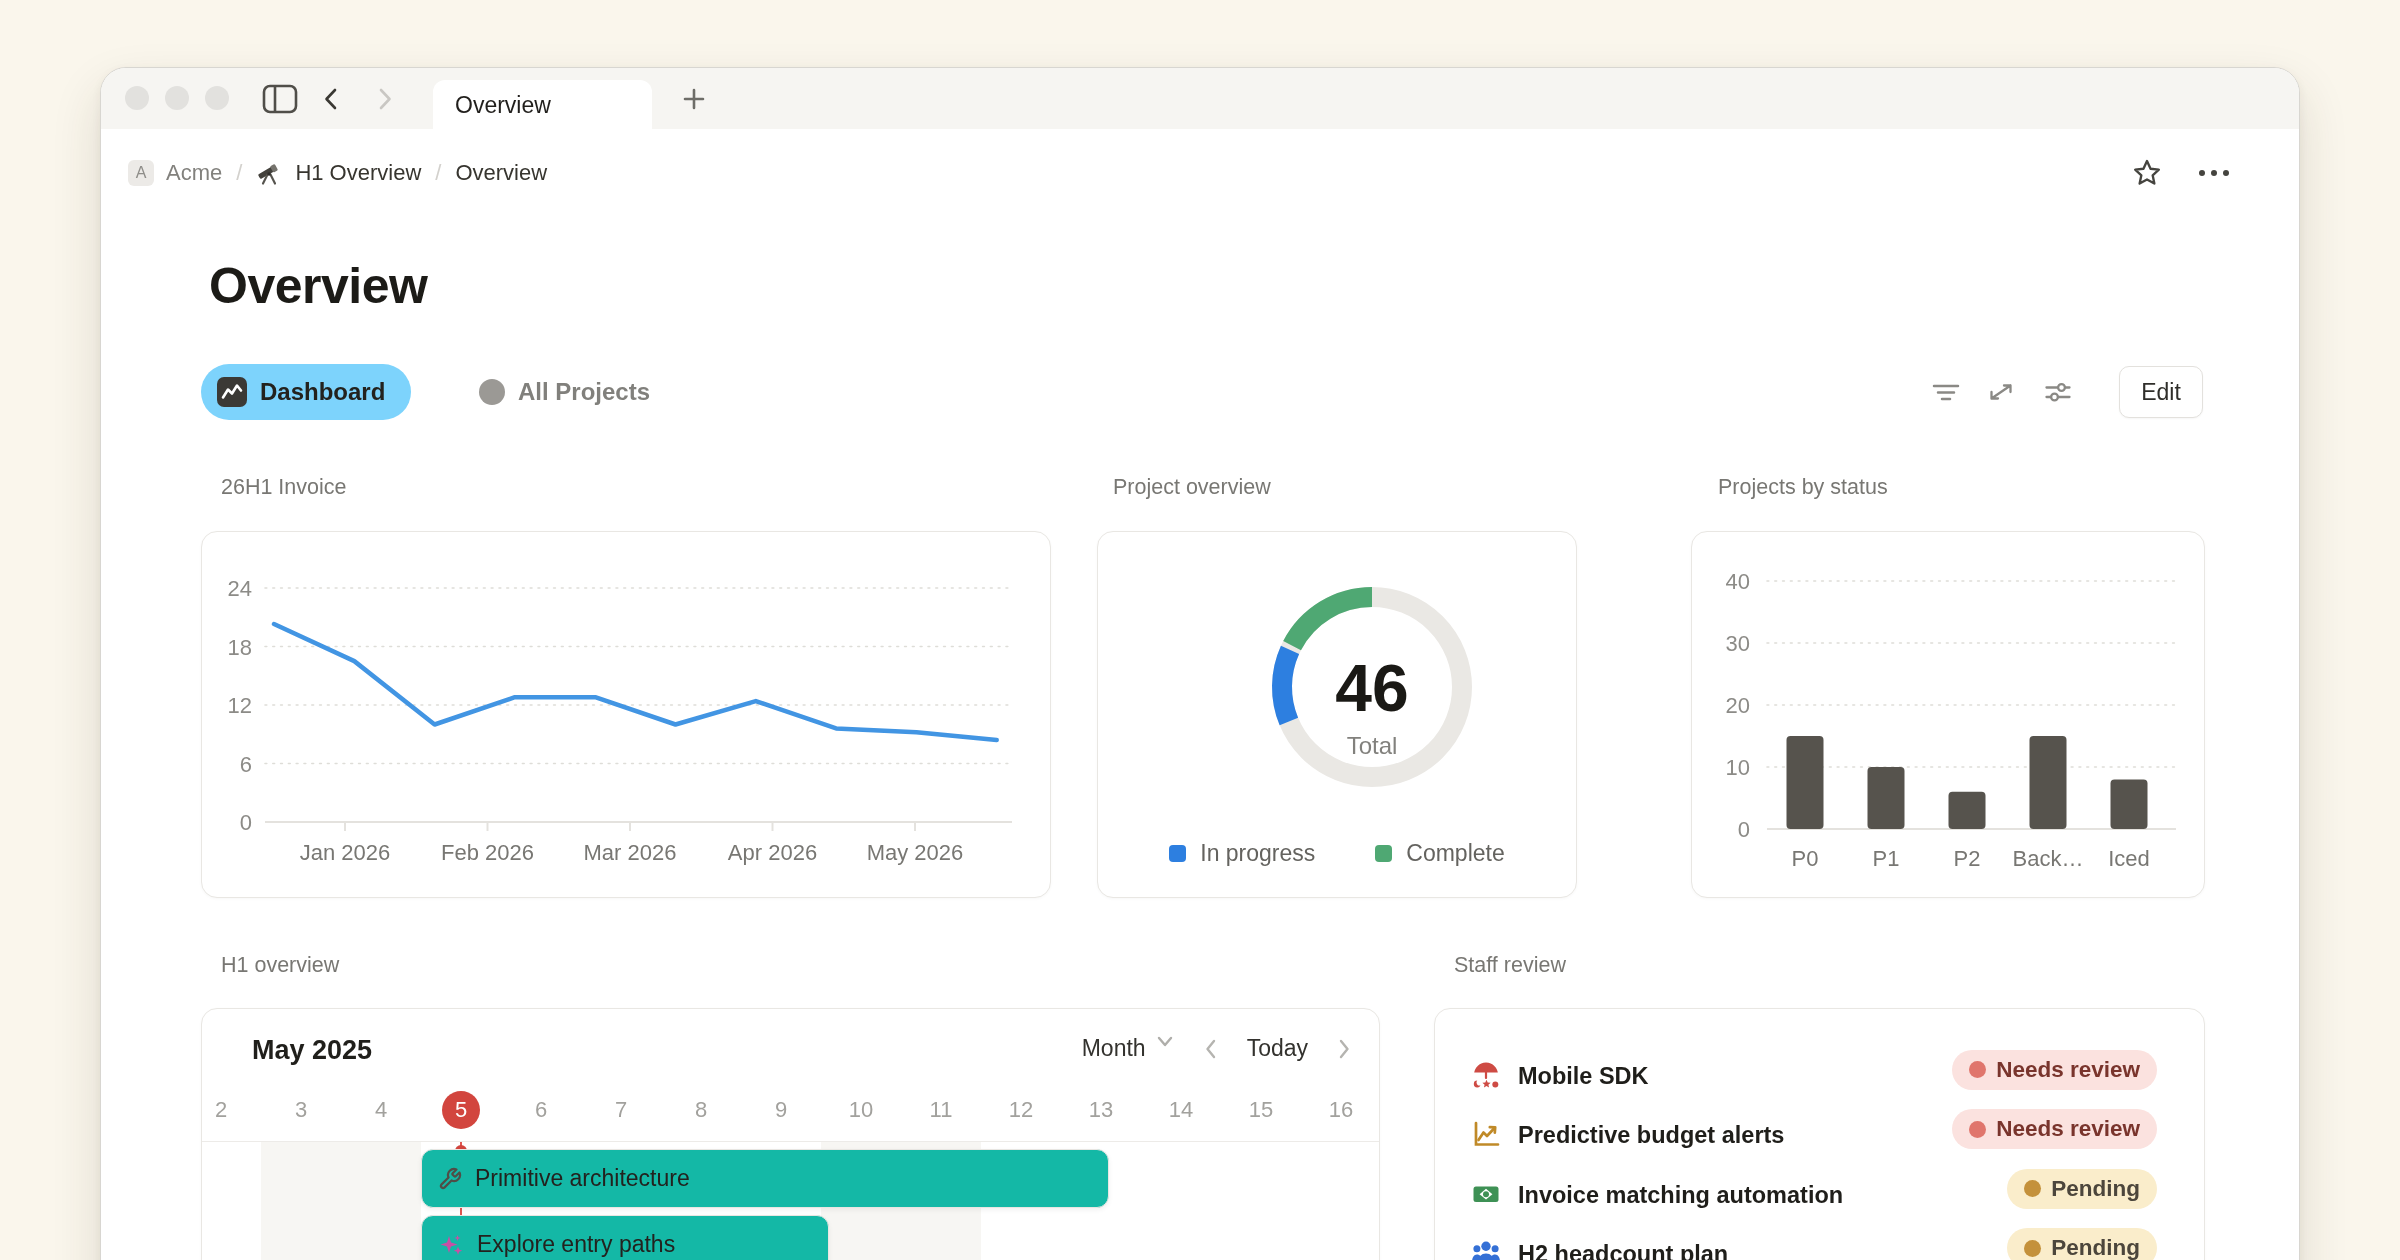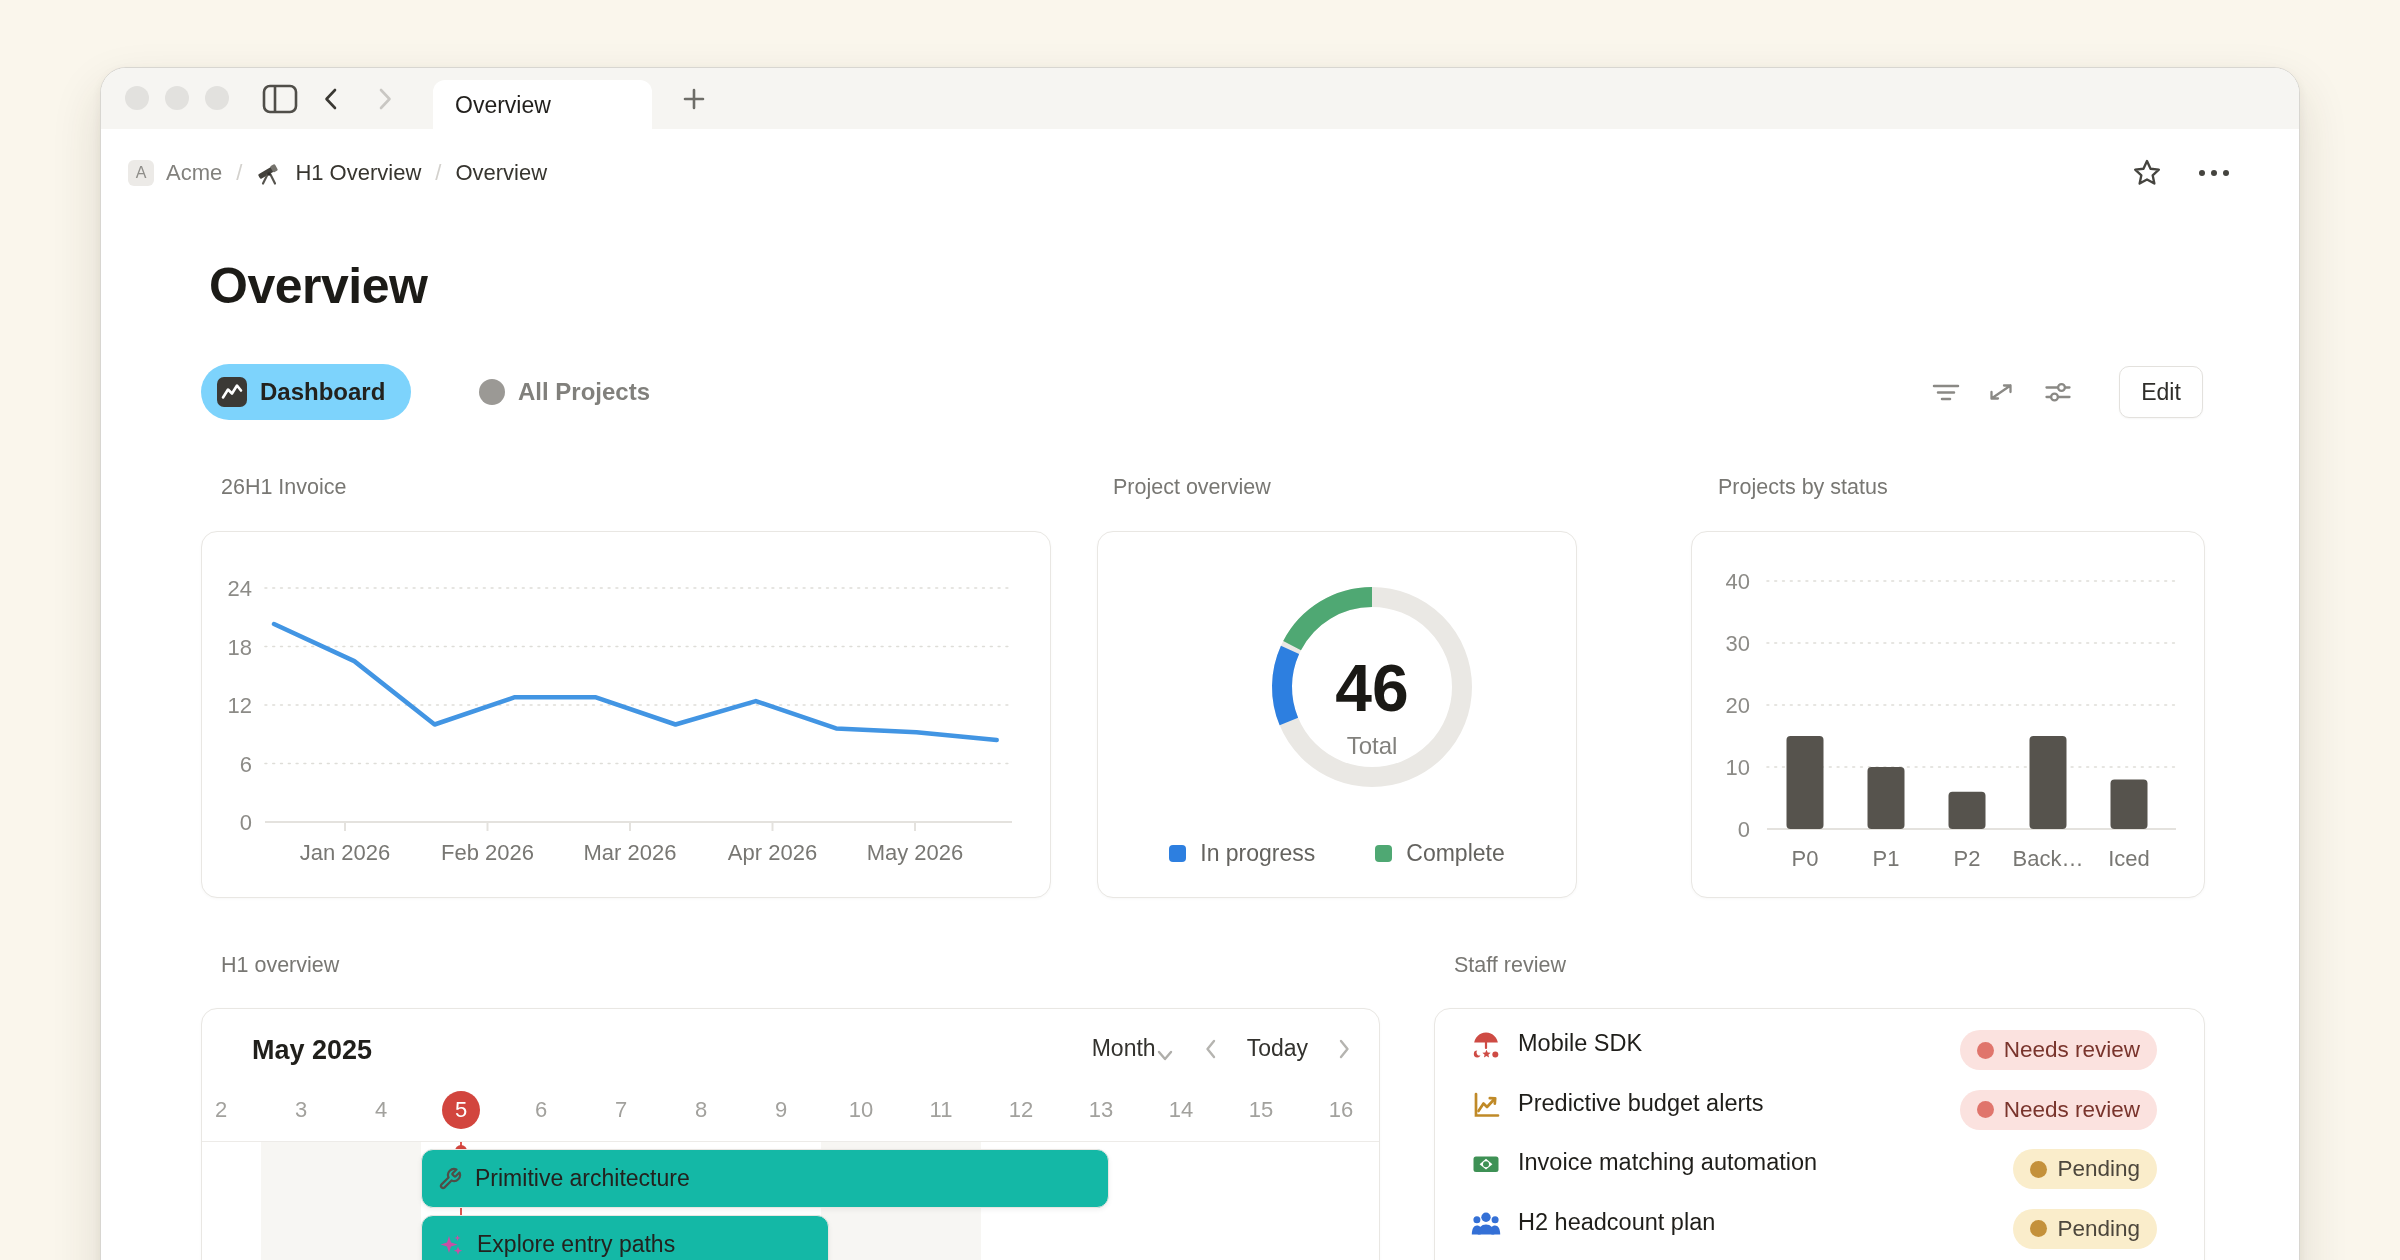--- a/index.html
+++ b/index.html
@@ -58,21 +58,21 @@
     background:#D2453E; color:#fff; font-size:22px; }
   .tl-body { position:absolute; left:0; right:0; top:132px; bottom:0; border-top:1px solid #EDEBE8; }
   .tl-weekend { position:absolute; top:0; bottom:0; background:#F7F6F3; }
   .tl-line { position:absolute; top:0; bottom:0; width:2px; background:#DF5750; }
   .tl-dot { position:absolute; width:12px; height:12px; border-radius:50%; background:#D2453E; top:3px; }
   .tl-event { position:absolute; height:59px; background:#14b8a6; border:1px solid #E8E6E2; border-radius:12px;
     box-shadow:0 2px 5px rgba(20,20,15,.06); display:flex; align-items:center; gap:13px;
     padding:0 16px; font-size:23px; color:#23221E; white-space:nowrap; overflow:hidden; }
   
   .staff-list { position:absolute; left:36px; right:30px; top:21px; }
-  .staff-row { position:relative; height:59.5px; display:flex; align-items:flex-start; gap:17px; }
+  .staff-row { position:relative; height:59.5px; display:flex; align-items:flex-end; gap:17px;font-weight:bold; }
   .staff-title { font-size:23.5px; color:#1F1E1A; }
   .badge { position:absolute; right:17px; height:40px; border-radius:20px; display:flex; align-items:center;
     gap:10px; padding:0 17px; font-size:22.5px; }
   .badge .bdot { width:17px; height:17px; border-radius:50%; }
   svg { display:block; }
 </style>
 </head>
 <body>
 
 <div class="window">
@@ -260,21 +260,21 @@
         </svg>
     </div>
 
     <div class="wlabel" style="left:120px;top:824px">H1 overview</div>
     <div class="wlabel" style="left:1353px;top:824px">Staff review</div>
 
     <div class="card" id="card-timeline">
       <div class="tl-header">
         <div class="tl-month">May 2025</div>
         <div class="tl-controls">
-          <span style="display:flex;align-items:flex-end;">
+          <span style="display:flex;align-items:flex-start;gap:10px">
             <span>Month</span>
             <svg width="18" height="13" viewBox="0 0 18 13">
                 <path d="M3 3 L9 10 L15 3" fill="none" stroke="#AFAEAA" stroke-width="2.4" stroke-linecap="round" stroke-linejoin="round"></path>
               </svg>
           </span>
           <svg width="13" height="22" viewBox="0 0 13 22">
               <path d="M10 3 L3.5 11 L10 19" fill="none" stroke="#B5B4B0" stroke-width="2.4" stroke-linecap="round" stroke-linejoin="round"></path>
             </svg>
           <span>Today</span>
           <svg width="13" height="22" viewBox="0 0 13 22">

